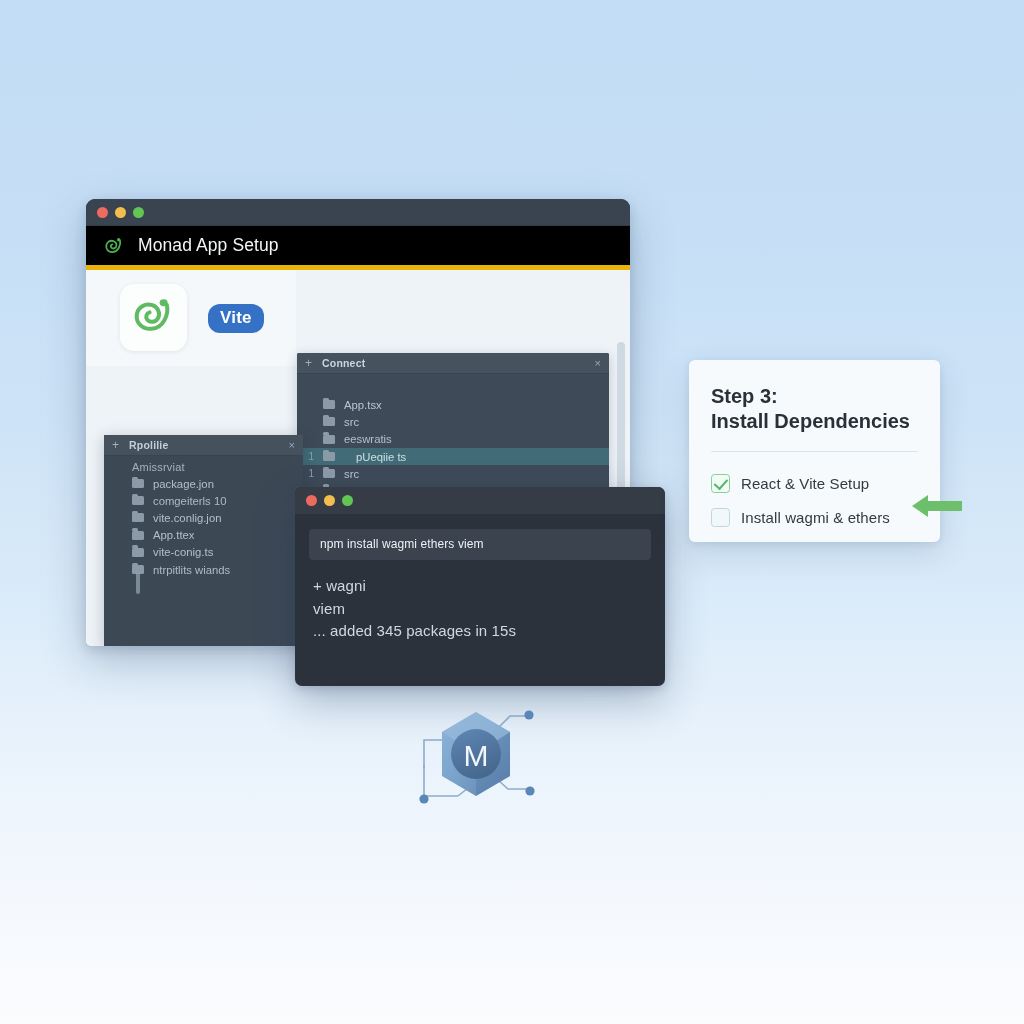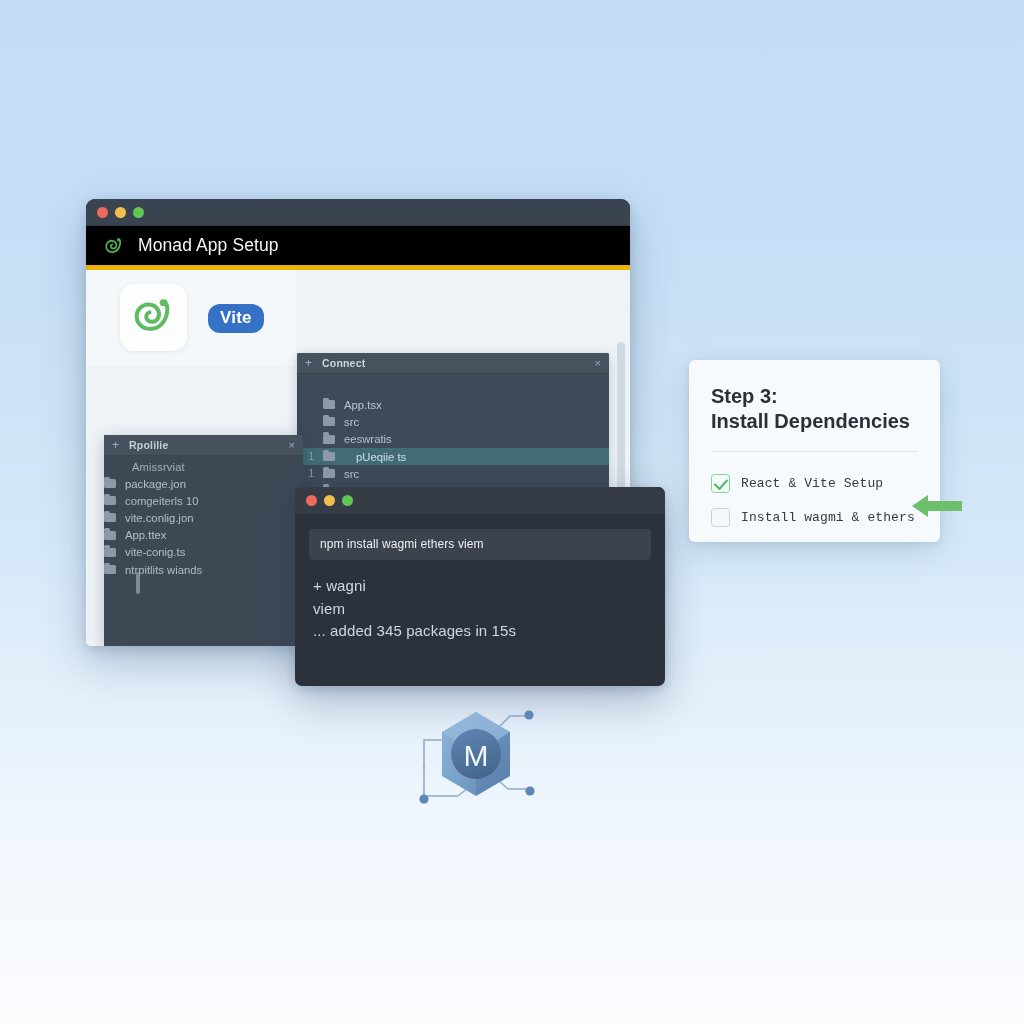--- a/index.html
+++ b/index.html
@@ -95,21 +95,21 @@
   
   .tree-b {
     position:absolute; left:18px; top:165px; width:199px; height:211px;
     background:#3d4855; box-shadow:0 3px 14px rgba(25,40,60,.25);
     overflow:hidden;
   }
   .tree-b .tree-head { background:#46515e; }
   .tree-b .sub {
     font-size:11px; color:#a9b8c5; padding:5px 0 2px 28px; letter-spacing:.2px;
   }
-  .tree-b .trow { height:17.2px; }
+  .tree-b .trow { padding-left:28px; height:17.2px; }
   .grip {
     position:absolute; left:32px; bottom:52px; width:4px; height:22px;
     background:#8fa0ae; border-radius:2px; opacity:.75;
   }
 
   
   .win-scroll {
     position:absolute; right:5px; top:72px; width:8px; height:200px;
     background:#cfd9e2; border-radius:4px;
   }
@@ -143,21 +143,21 @@
   .chk {
     width:19px; height:19px; border-radius:3.5px; flex:none;
     border:1.6px solid #85d19a; background:#f3fbf5; position:relative;
   }
   .chk.empty { border-color:#c2d4dd; background:#f2f7fa; }
   .chk.on::after {
     content:""; position:absolute; left:5.3px; top:1.6px;
     width:5.5px; height:11px; border:solid #4eb96a;
     border-width:0 2.6px 2.6px 0; transform:rotate(42deg);
   }
-  .chk-lbl { font-size:13px; color:#333a42; letter-spacing:.1px;font-family:Liberation Mono, monospace; }
+  .chk-lbl { font-size:15px; color:#333a42; letter-spacing:.1px; }
 
   .arrow { position:absolute; left:912px; top:492px; width:50px; height:28px; }
 
   
   .hexwrap { position:absolute; left:406px; top:692px; width:140px; height:128px; }
 </style>
 </head>
 <body>
 
 <div class="win">

